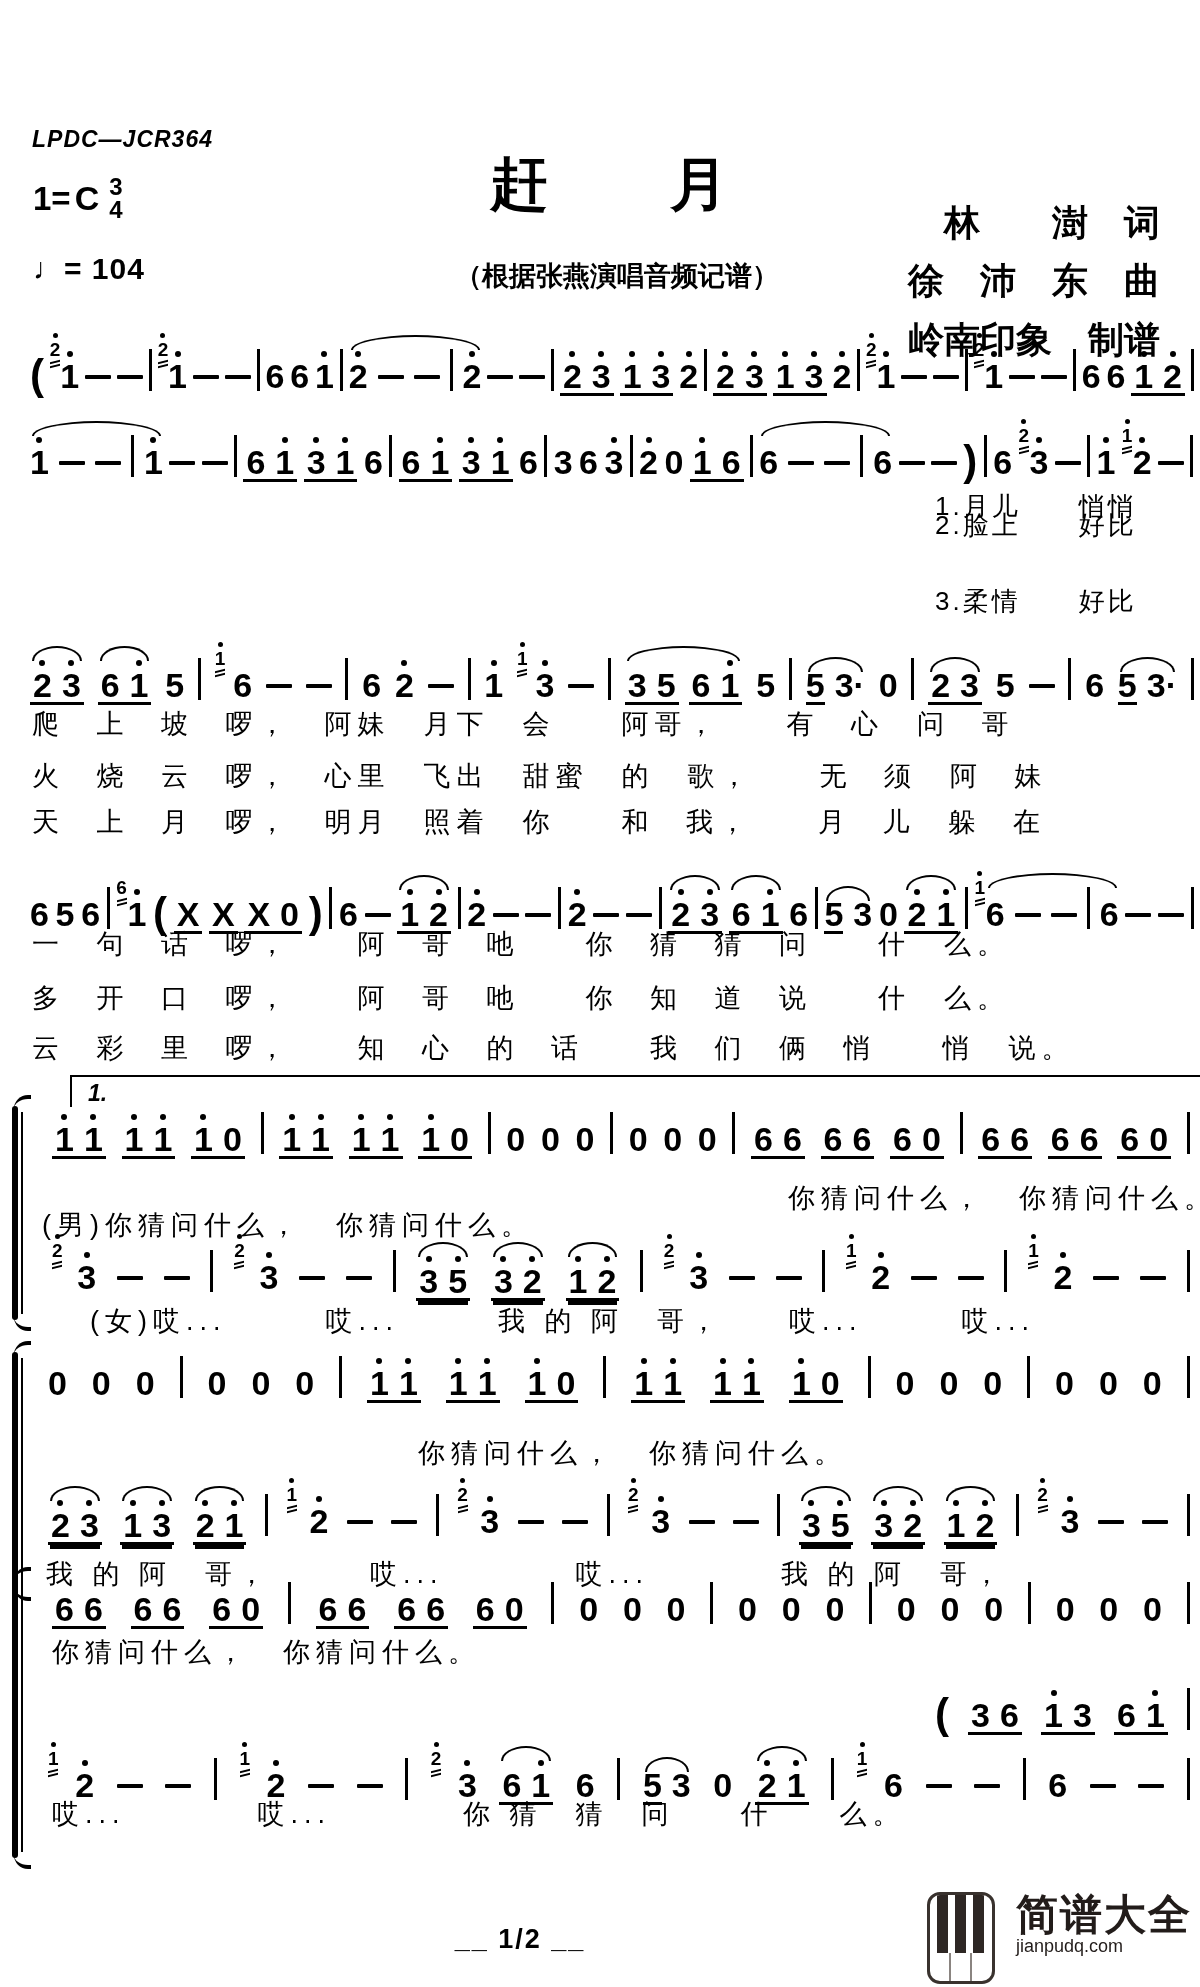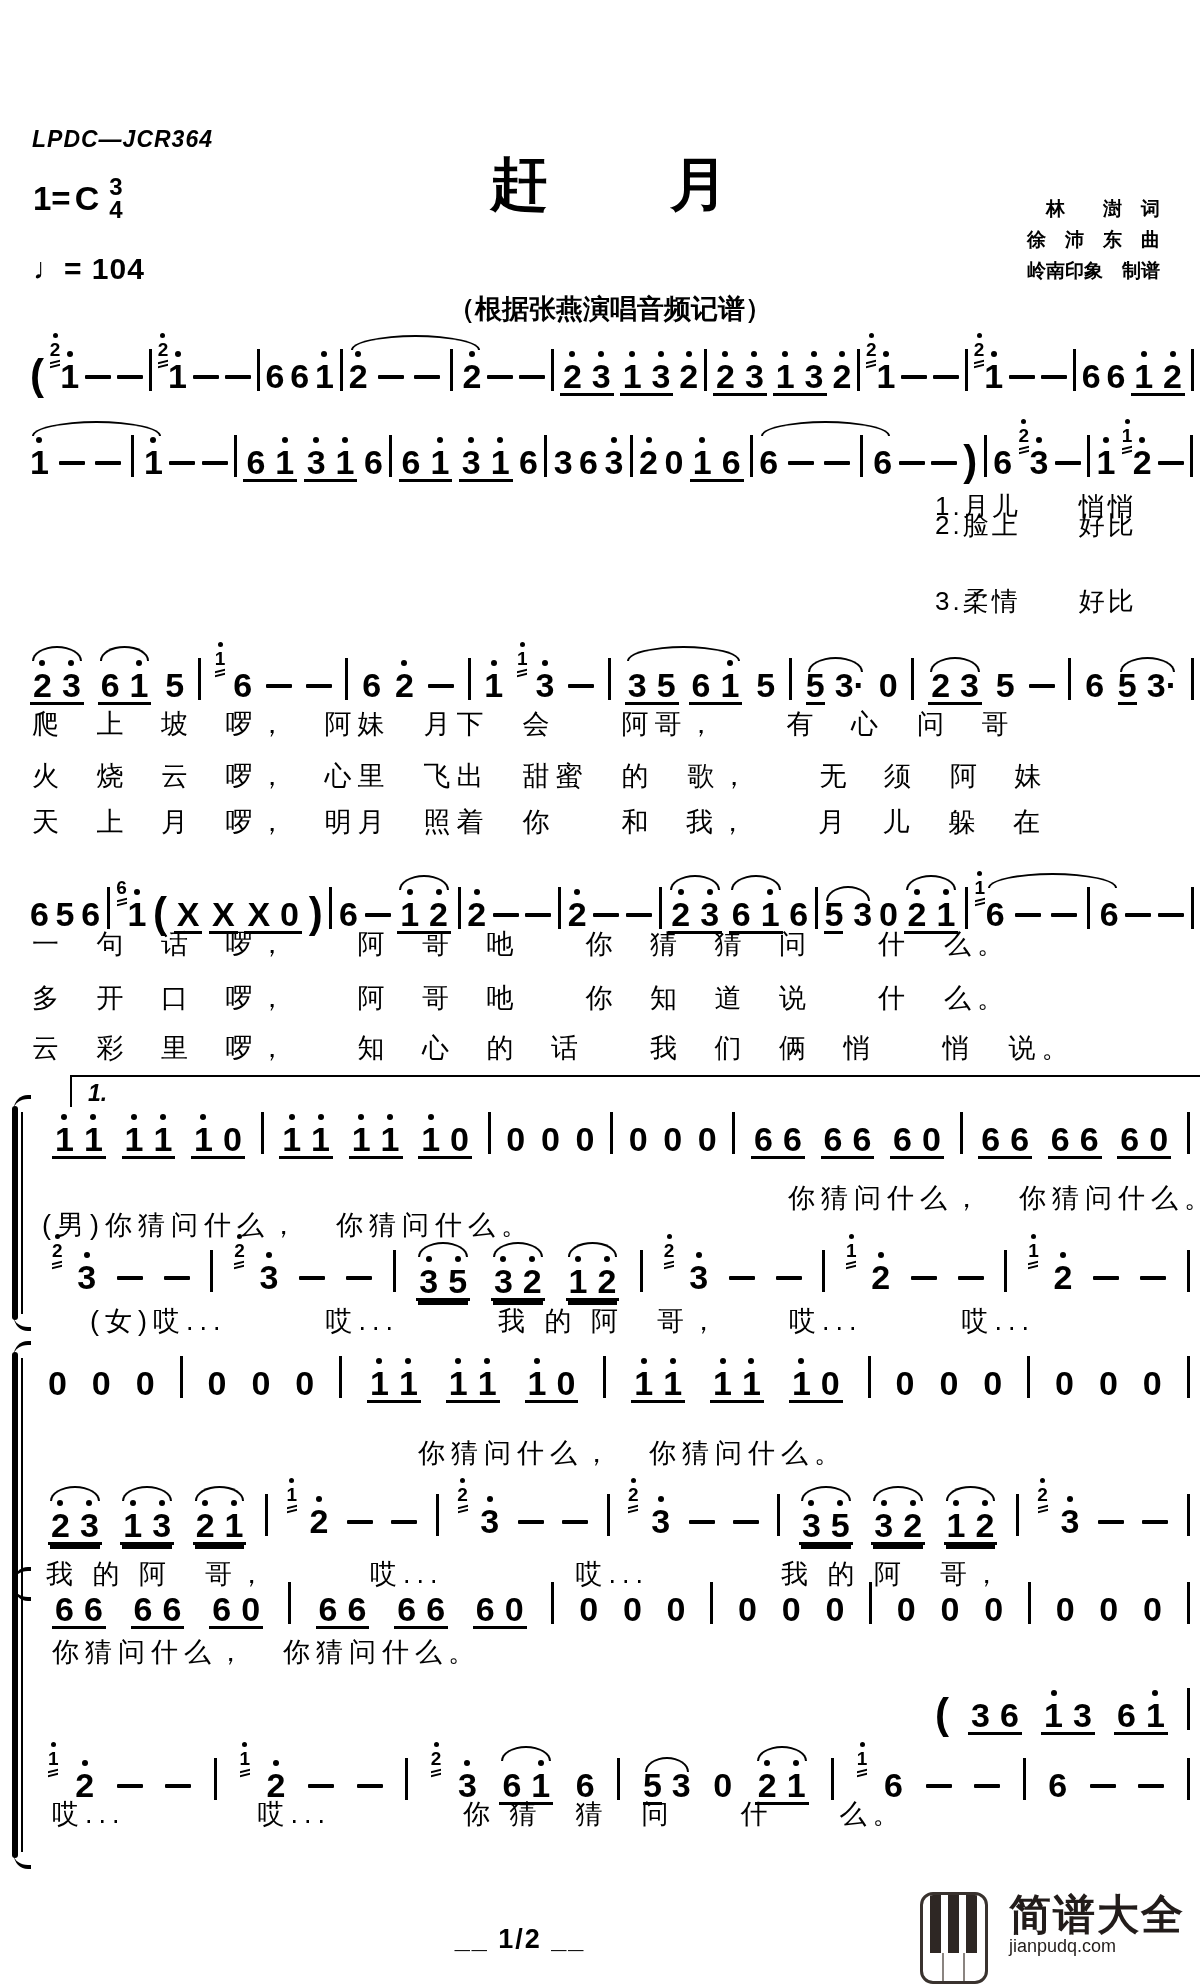--- a/index.html
+++ b/index.html
@@ -10,22 +10,22 @@
 
   
   .catalog{position:absolute;left:32px;top:126px;font-size:23px;font-style:italic;font-weight:700;letter-spacing:1px;}
   .keysig{position:absolute;left:33px;top:176px;display:flex;align-items:center;font-weight:700;}
   .keysig .kp{font-size:33px;}
   .keysig .kl{font-size:34px;margin:0 10px 0 4px;}
   .frac{display:inline-flex;flex-direction:column;align-items:center;line-height:.95;font-size:24px;font-weight:700;}
   .tempo{position:absolute;left:33px;top:252px;font-size:30px;font-weight:700;letter-spacing:1px;text-align:center;}
   .title{position:absolute;left:310px;top:146px;width:600px;text-align:center;font-size:58px;font-weight:700;
          font-family:"Liberation Serif","DejaVu Serif",serif;letter-spacing:2px;}
-  .subtitle{position:absolute;left:290px;top:258px;width:640px;text-align:center;font-size:27px;font-weight:600;margin-top:33px;}
-  .credits{position:absolute;right:40px;top:194px;text-align:right;font-size:19px;line-height:1.62;font-weight:600;}
+  .subtitle{position:absolute;left:297px;top:258px;width:640px;text-align:center;font-size:27px;font-weight:600;}
+  .credits{position:absolute;right:40px;top:194px;text-align:right;font-size:36px;line-height:1.62;font-weight:600;}
 
   
   .mline{position:absolute;display:flex;align-items:flex-end;justify-content:space-between;}
   .grp{display:inline-flex;align-items:flex-end;gap:10px;}
   .slur{position:relative;padding-top:17px;}
   .slur::before{content:"";position:absolute;top:3px;left:2px;right:2px;height:13px;
     border:2.5px solid #000;border-bottom:none;border-radius:50% 50% 0 0/100% 100% 0 0;}
   .beam1{border-bottom:3px solid #000;padding:0 3px 2px 3px;margin-bottom:-5px;}
   .beam2{border-bottom:3px solid #000;box-shadow:0 6px 0 -2px #000;padding:0 3px 2px 3px;margin-bottom:-9px;}
   .note{display:inline-flex;flex-direction:column;align-items:center;}
@@ -52,21 +52,21 @@
   
   .sysbrace{position:absolute;left:12px;width:18px;}
   .sysbrace .stem{position:absolute;left:0;top:2px;bottom:2px;width:6px;background:#000;border-radius:3px;}
   .sysbrace .stem2{position:absolute;left:9px;top:8px;bottom:8px;width:2px;background:#000;}
   .sysbrace .hk{position:absolute;left:2px;width:17px;height:14px;}
   .sysbrace .hk.t{top:-9px;border-top:4px solid #000;border-top-left-radius:14px;}
   .sysbrace .hk.b{bottom:-9px;border-bottom:4px solid #000;border-bottom-left-radius:14px;}
 
   
   .pageno{position:absolute;left:380px;top:1924px;width:280px;text-align:center;font-size:27px;letter-spacing:2px;font-weight:600;}
-  .wm{position:absolute;right:15px;top:1892px;display:flex;align-items:flex-start;gap:21px;color:#221c1a;}
+  .wm{position:absolute;right:8px;top:1892px;display:flex;align-items:flex-start;gap:21px;color:#221c1a;}
   .wmicon{width:62px;height:86px;border:3px solid #39322e;border-radius:13px;background:#fff;position:relative;overflow:hidden;flex:none;}
   .bk{position:absolute;top:0;width:11px;height:58px;background:#2e2724;}
   .wk{position:absolute;top:58px;bottom:0;width:2px;background:#8a8480;}
   .wmtx{display:flex;flex-direction:column;align-items:flex-start;}
   .wmname{font-size:42px;font-weight:700;line-height:1.08;letter-spacing:2px;}
   .wmurl{font-size:18px;line-height:1.1;}
 </style>
 </head>
 <body>
 

